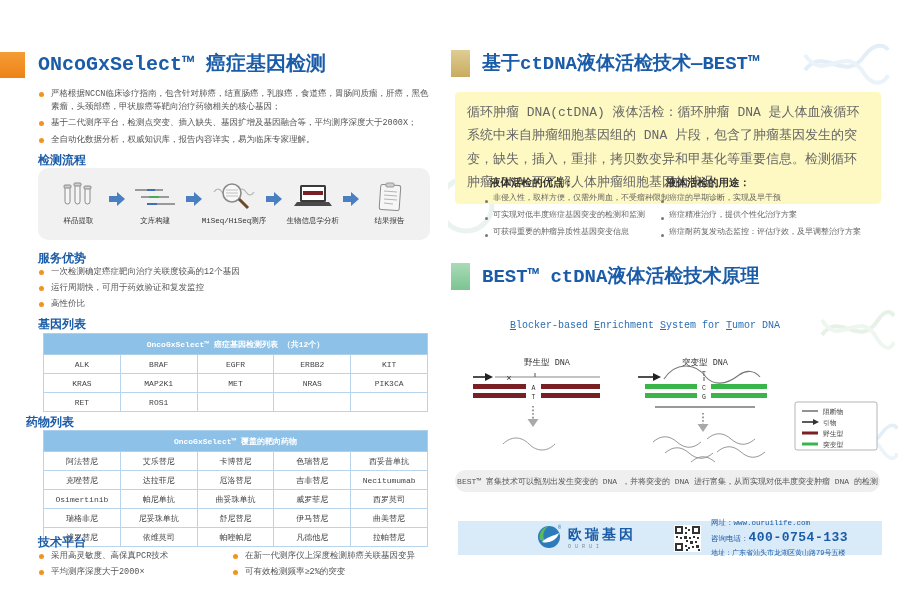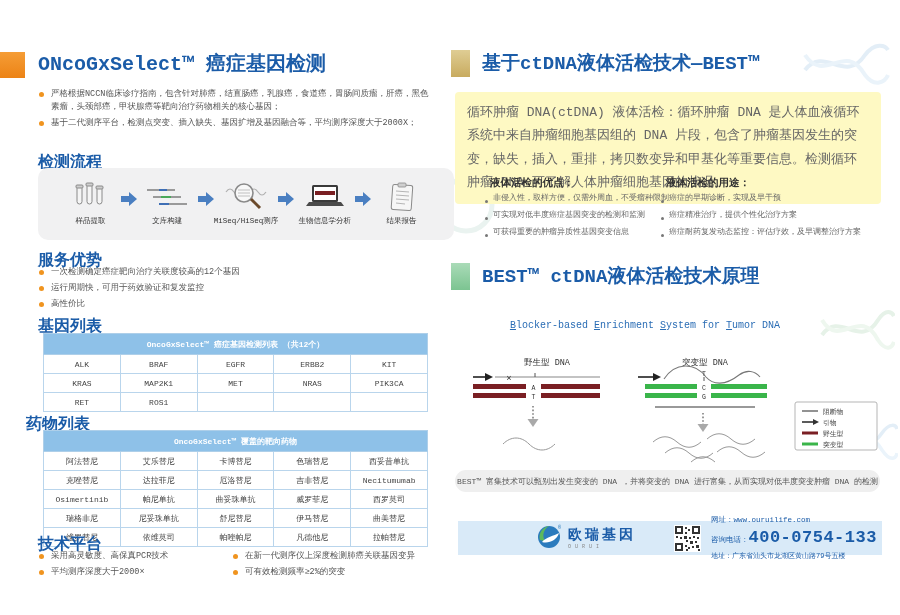--- a/index.html
+++ b/index.html
@@ -1,42 +1,42 @@
 <!DOCTYPE html>
 <html><head>
 <meta charset="utf-8">
 <style>
   html,body{margin:0;padding:0;background:#fff;}
   #page{position:relative;width:900px;height:615px;background:#fff;overflow:hidden;
         font-family:Liberation Mono, monospace;color:#444;}
   .abs{position:absolute;}
   .accent{position:absolute;}
   .big-title{font-size:20px;font-weight:bold;color:#1b5ca8;letter-spacing:0px;white-space:nowrap;}
-  .sec-h{font-size:16px;font-weight:bold;color:#1b5ca8;}
+  .sec-h{font-size:12px;font-weight:bold;color:#1b5ca8;}
   .bullets .li{position:relative;padding-left:13px;font-size:8.5px;line-height:1.55;color:#555;margin-bottom:3px;}
   .bullets .li::before{content:"";position:absolute;left:1px;top:4px;width:5px;height:5px;border-radius:50%;background:#f0941f;}
   .dotlist .li{position:relative;padding-left:9px;font-size:8px;line-height:2.1;color:#666;white-space:nowrap;}
   .dotlist .li::before{content:"";position:absolute;left:1px;top:10px;width:3px;height:3px;border-radius:50%;background:#777;}
   .mini-h{font-size:10.5px;font-weight:bold;color:#333;margin-bottom:4px;}
   table{border-collapse:collapse;width:100%;table-layout:fixed;}
   th{background:#8ec1e8;color:#fff;font-size:8px;font-weight:bold;height:18px;border:1px solid #aecfe9;}
   td{border:1px solid #b9d5ec;font-size:8px;color:#444;text-align:center;height:16px;background:#fff;}
-  .flow-strip{background:#f1f1f2;border-radius:10px;display:flex;align-items:center;justify-content:space-between;padding:8px 22px;}
+  .flow-strip{background:#f1f1f2;border-radius:10px;display:flex;align-items:center;justify-content:space-between;padding:8px 10px;}
   .step{display:flex;flex-direction:column;align-items:center;width:66px;}
   .step .lbl{font-size:7.5px;color:#333;margin-top:4px;white-space:nowrap;}
   .flow-arrow{flex:0 0 auto;margin-top:-10px;}
   .intro-box{background:#fef9c3;border-radius:4px;padding:9px 12px;font-size:13px;line-height:1.8;color:#666;}
   .caption-strip{background:#efefef;border-radius:11px;display:flex;align-items:center;justify-content:center;
                  font-size:8px;color:#555;}
   .footer-strip{background:#d9eaf8;display:flex;align-items:center;}
   .u{text-decoration:underline;}
   .subtitle{font-size:10px;color:#2a6db5;text-align:center;}
   .logo-text{font-size:14px;font-weight:bold;color:#1b5ca8;letter-spacing:3px;}
   .contact{font-size:7.5px;color:#1b5ca8;line-height:1.45;}
-  .contact .phone{font-size:17px;font-weight:bold;letter-spacing:.5px;}
+  .contact .phone{font-size:13px;font-weight:bold;letter-spacing:.5px;}
   .wm{position:absolute;pointer-events:none;}
 </style>
 </head>
 <body>
 
 <div id="page">
 
   <svg class="wm" style="left:800px;top:30px;" width="90" height="70" viewBox="0 0 90 70">
     <path d="M5,40 C25,15 45,55 65,25 C75,12 85,15 88,20" fill="none" stroke="#e3eef7" stroke-width="4"></path>
     <path d="M5,25 C25,55 45,10 65,45 C75,58 85,52 88,45" fill="none" stroke="#eaf3fa" stroke-width="4"></path>
@@ -52,20 +52,21 @@
   <svg class="wm" style="left:448px;top:170px;" width="60" height="70" viewBox="0 0 60 70">
     <circle cx="18" cy="35" r="26" fill="none" stroke="#eaf3f0" stroke-width="5"></circle>
   </svg>
 
   <div class="accent" style="left:0;top:52px;width:25px;height:26px;background:linear-gradient(180deg,#f59d36,#ec8316);"></div>
   <div class="abs big-title" style="left:38px;top:50px;">ONcoGxSelect™ 癌症基因检测</div>
 
   <div class="abs bullets" style="left:38px;top:88px;width:392px;">
       <div class="li">严格根据NCCN临床诊疗指南，包含针对肺癌，结直肠癌，乳腺癌，食道癌，胃肠间质瘤，肝癌，黑色素瘤，头颈部癌，甲状腺癌等靶向治疗药物相关的核心基因；</div>
       <div class="li">基于二代测序平台，检测点突变、插入缺失、基因扩增及基因融合等，平均测序深度大于2000X；</div>
+      <div class="li">全自动化数据分析，权威知识库，报告内容详实，易为临床专家理解。</div>
     </div>
 
   <div class="abs sec-h" style="left:38px;top:152px;">检测流程</div>
 
   <div class="abs flow-strip" style="left:38px;top:168px;width:372px;height:56px;">
     <div class="step">
       <svg width="34" height="30" viewBox="0 0 34 30">
         <g stroke="#8a8a8a" fill="#f5f5f5" stroke-width="1">
           <rect x="4" y="4" width="5" height="18" rx="2.5"></rect>
             <rect x="3" y="3" width="7" height="3" rx="1" fill="#cfcfcf"></rect>

